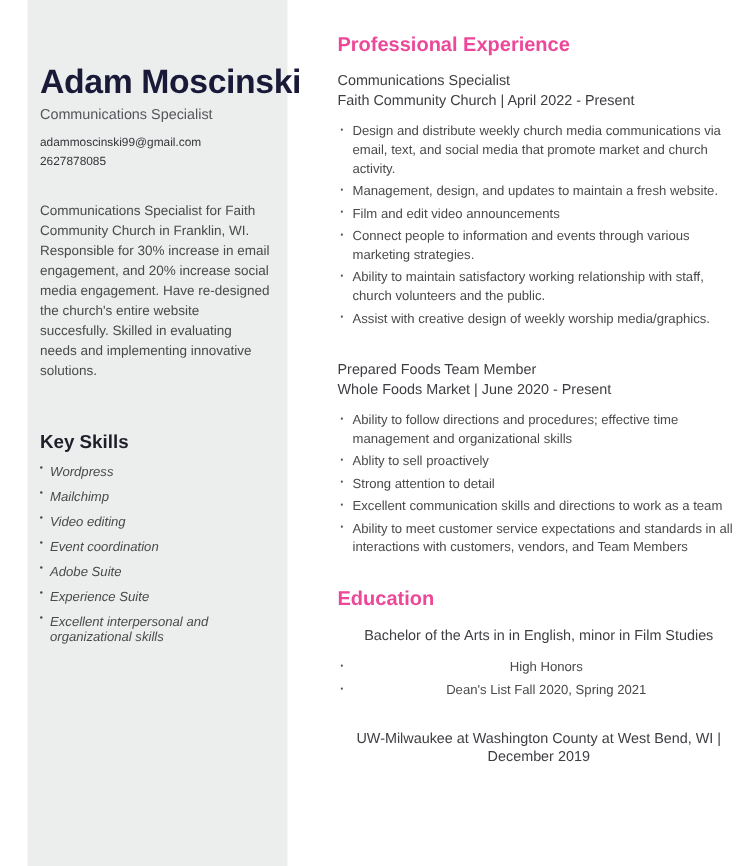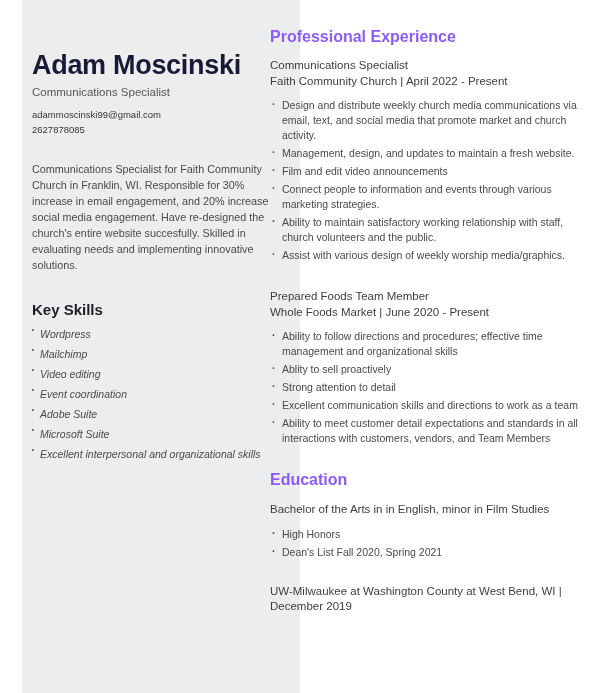--- a/index.html
+++ b/index.html
@@ -6,21 +6,21 @@
   body{
     width:600px;height:693px;
     background:#ffffff;
     font-family:"Liberation Sans", sans-serif;
     -webkit-font-smoothing:antialiased;
   }
   .page{position:relative;width:600px;height:693px;overflow:hidden;background:#fff;}
 
   
   .sidebar{
-    position:absolute;left:22px;top:0;width:278px;height:693px;
+    position:absolute;left:22px;top:0;width:208px;height:693px;
     background:#ECEDED;
     box-sizing:border-box;
     padding:50px 14px 0 10px;
   }
   .person-name{
     margin:0;
     font-size:27px;line-height:30px;font-weight:bold;
     color:#1A1A38;letter-spacing:-0.3px;
     white-space:nowrap;
   }
@@ -30,21 +30,21 @@
   }
   .contact{margin-top:9px;}
   .contact div{
     font-size:9.5px;line-height:15px;color:#35353A;
   }
   .summary{
     margin:24px 0 0 0;
     font-size:10.8px;line-height:16px;color:#4A4A4A;
   }
   .skills-heading{
-    margin:28px 0 0 0;
+    margin:40px 0 0 0;
     font-size:15px;font-weight:bold;color:#1E1E28;
   }
   .skills-list{
     list-style:none;margin:10px 0 0 0;padding:0;
   }
   .skills-list li{
     position:relative;
     padding:0 0 0 8px;
     margin-bottom:8px;
     font-size:10.5px;line-height:12px;color:#4A4A4A;font-style:italic;
@@ -54,21 +54,21 @@
     position:absolute;left:0;top:1px;
     width:2px;height:2px;background:#4A4A4A;border-radius:50%;
   }
 
   
   .main{
     position:absolute;left:270px;top:28px;width:322px;
   }
   .section-heading{
     margin:0;
-    font-size:16px;line-height:18px;font-weight:bold;color:#8b5cf6;
+    font-size:16px;line-height:18px;font-weight:bold;color:#ec4899;
   }
   .job{margin-top:12px;}
   .job-title, .job-org, .edu-degree, .edu-school{
     font-size:11.5px;line-height:15.5px;color:#3E3E42;
   }
   .bullets{
     list-style:none;margin:9px 0 0 0;padding:0;
   }
   .bullets li{
     position:relative;
@@ -76,21 +76,21 @@
     margin-bottom:3px;
     font-size:10.5px;line-height:15px;color:#4A4A4A;
   }
   .bullets li::before{
     content:"\00b7";
     position:absolute;left:2px;top:-1px;
     font-weight:bold;color:#4A4A4A;
   }
   .job + .job{margin-top:26px;}
   .education-section{margin-top:25px;}
-  .edu-entry{margin-top:13px;}
+  .edu-entry{margin-top:13px;text-align:center;}
   .edu-entry + .edu-entry{margin-top:24px;}
 </style>
 </head>
 <body>
 
 <div class="page">
 
   <aside class="sidebar">
     <h1 class="person-name">Adam Moscinski</h1>
     <div class="person-title">Communications Specialist</div>
@@ -109,21 +109,21 @@
 
         <li><span>Mailchimp</span></li>
 
 
         <li><span>Video editing</span></li>
 
         <li><span>Event coordination</span></li>
 
         <li><span>Adobe Suite</span></li>
 
-        <li><span>Microsoft Suite</span></li>
+        <li><span>Experience Suite</span></li>
 
         <li><span>Excellent interpersonal and organizational skills</span></li>
       </ul>
   </aside>
 
   <main class="main">
 
     <h2 class="section-heading">Professional Experience</h2>
 
     <section class="job">
@@ -134,38 +134,38 @@
           <li><span>Design and distribute weekly church media communications via email, text, and social media that promote market and church activity.</span></li>
 
           <li><span>Management, design, and updates to maintain a fresh website.</span></li>
 
           <li><span>Film and edit video announcements</span></li>
 
           <li><span>Connect people to information and events through various marketing strategies.</span></li>
 
           <li><span>Ability to maintain satisfactory working relationship with staff, church volunteers and the public.</span></li>
 
-          <li><span>Assist with various design of weekly worship media/graphics.</span></li>
+          <li><span>Assist with creative design of weekly worship media/graphics.</span></li>
         </ul>
     </section>
 
     <section class="job">
       <div class="job-title">Prepared Foods Team Member</div>
       <div class="job-org">Whole Foods Market | June 2020 - Present</div>
       <ul class="bullets">
 
           <li><span>Ability to follow directions and procedures; effective time management and organizational skills</span></li>
 
           <li><span>Ablity to sell proactively</span></li>
 
           <li><span>Strong attention to detail</span></li>
 
           <li><span>Excellent communication skills and directions to work as a team</span></li>
 
-          <li><span>Ability to meet customer detail expectations and standards in all interactions with customers, vendors, and Team Members</span></li>
+          <li><span>Ability to meet customer service expectations and standards in all interactions with customers, vendors, and Team Members</span></li>
         </ul>
     </section>
 
     <section class="education-section">
       <h2 class="section-heading">Education</h2>
 
       <div class="edu-entry">
         <div class="edu-degree">Bachelor of the Arts in in English, minor in Film Studies</div>
         <ul class="bullets">
 

